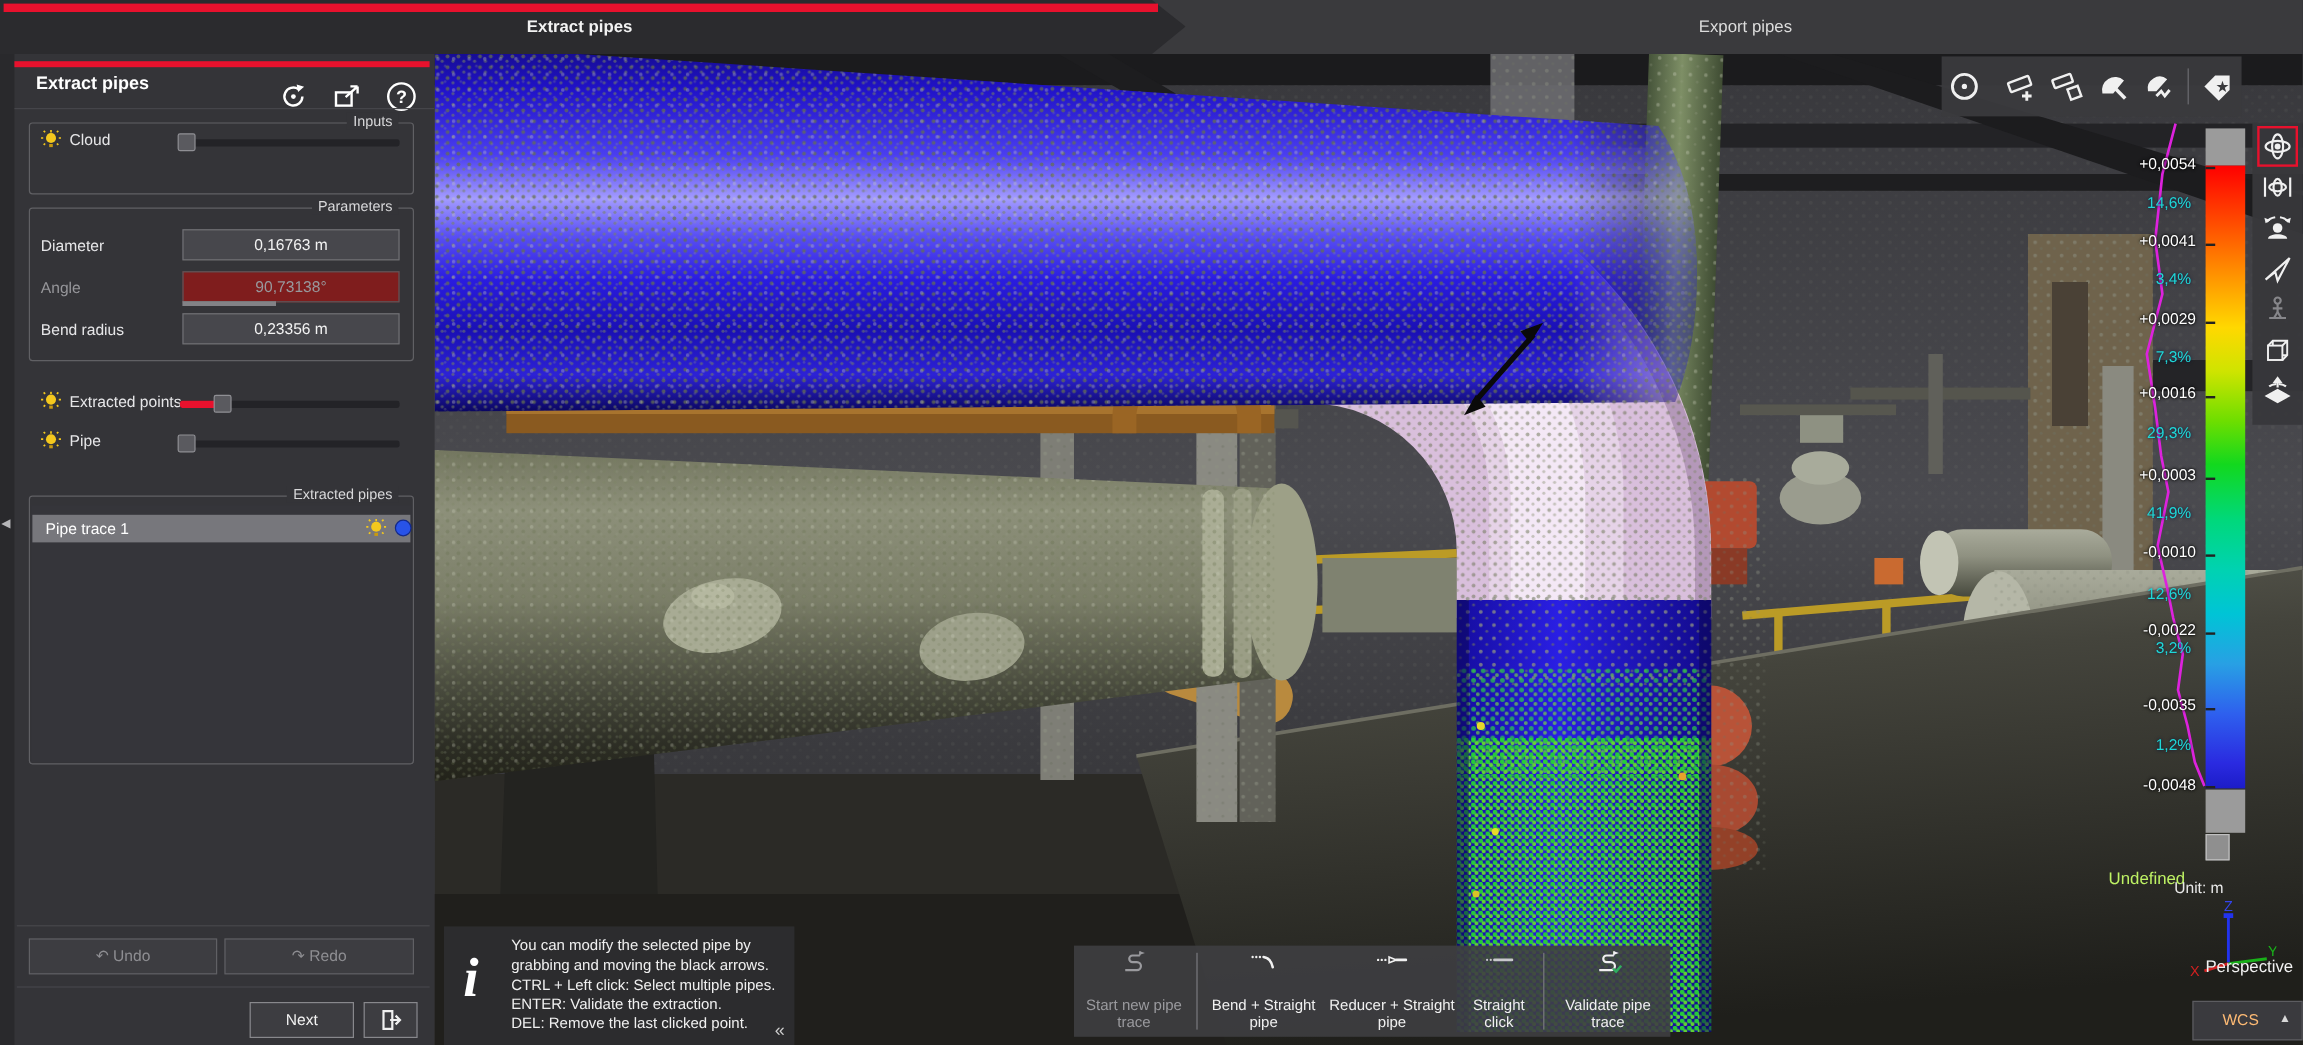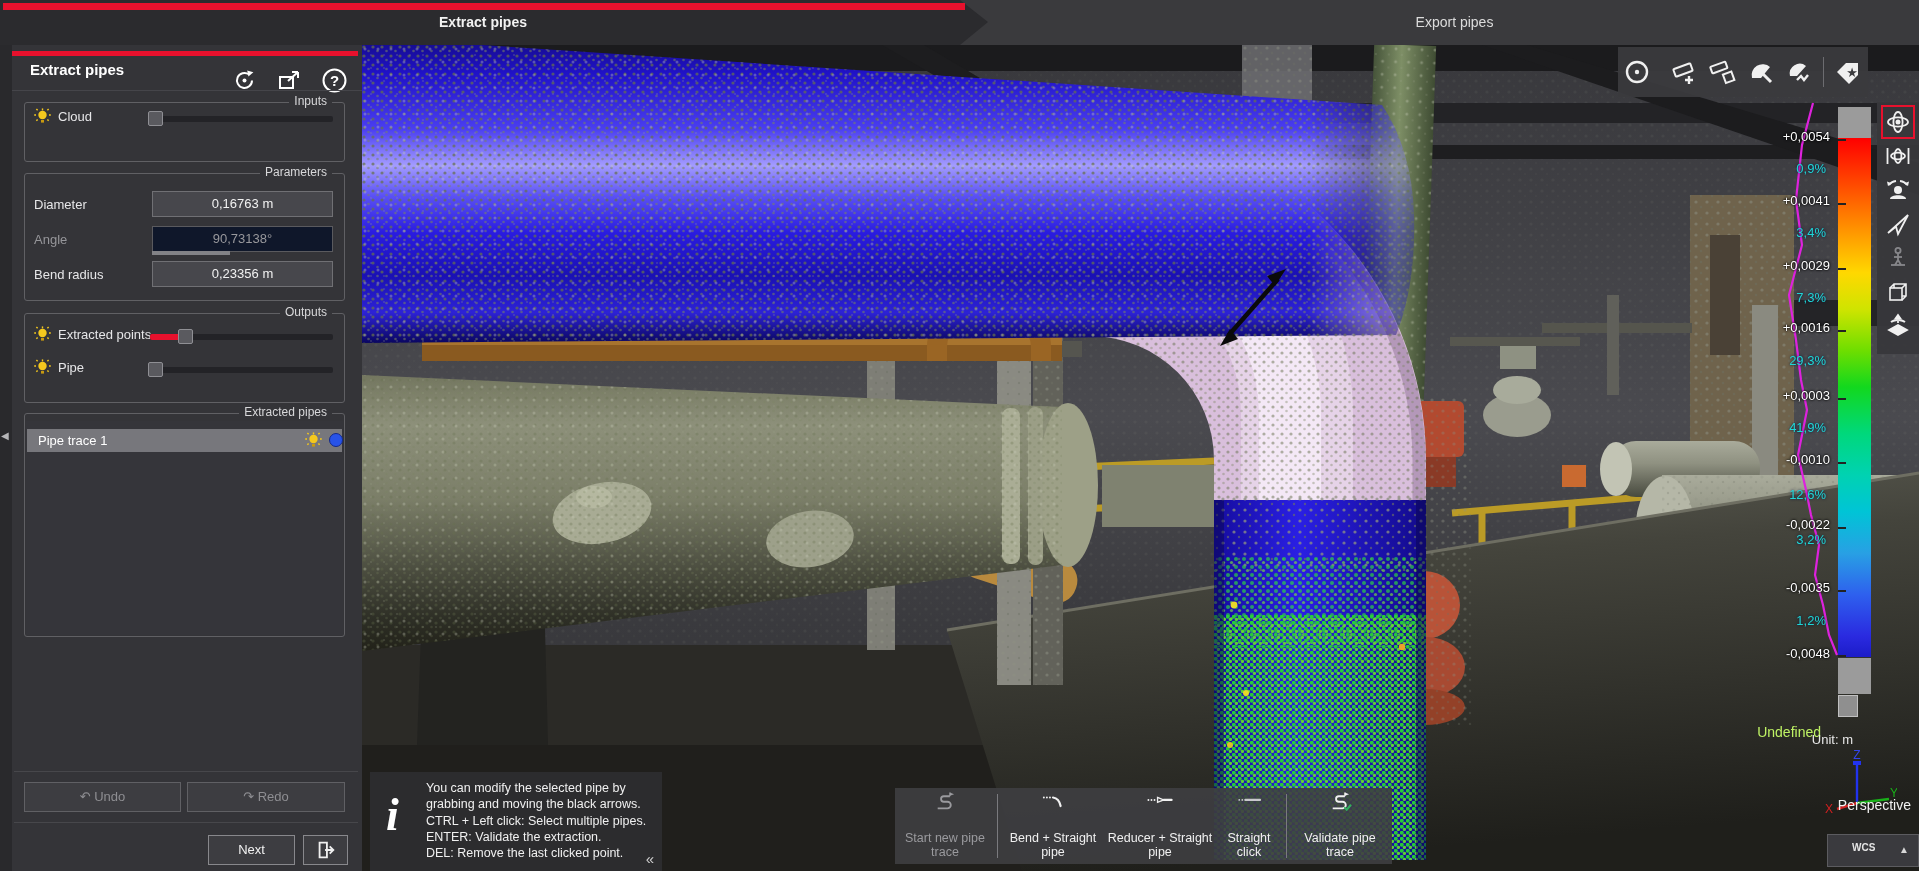--- a/index.html
+++ b/index.html
@@ -31,21 +31,21 @@
   .row-label { position:absolute; font-size:13px; color:#e6e6e8; }
   .row-label.dim { color:#96969a; }
   .bulb { position:absolute; width:17px; height:17px; }
   .slider-track { position:absolute; height:6px; background:#232327; border-radius:2px; cursor:pointer; }
   .slider-fill-red { position:absolute; height:6px; background:#e8112d; border-radius:2px; }
   .slider-thumb { position:absolute; width:15px; height:15px; background:#5a5a5f;
                   border:1px solid #8f8f94; border-radius:2px; cursor:pointer; }
   .field { position:absolute; left:140px; width:181px; height:26px; background:#47474c;
            border:1px solid #707074; color:#f2f2f2; font-size:13px; text-align:center;
            line-height:24px; }
-  .field.dim { color:#98989c; background:#0f172a; border-color:#5a5a5e; }
+  .field.dim { color:#98989c; background:#7f1d1d; border-color:#5a5a5e; }
   #angle-underbar { position:absolute; left:140px; top:160px; width:78px; height:4px; background:#828286; }
 
   #list-area { position:absolute; left:1px; top:7px; right:1px; bottom:1px; background:#35353a; }
   #list-row-selected { position:absolute; left:1px; right:1px; top:8px; height:23px; background:#77777c;
                        cursor:pointer; }
   #list-row-selected .row-text { position:absolute; left:11px; top:4px; font-size:13px; color:#ffffff; }
   #list-blue-dot { position:absolute; left:302px; top:4px; width:14px; height:14px; border-radius:50%;
                    background:#2853e8; border:1px solid #13298a; }
 
   .sep-line { position:absolute; left:2px; right:4px; height:1px; background:#47474b; }
@@ -109,21 +109,21 @@
   #info-lines { position:absolute; left:56px; top:8px; font-size:12.5px; color:#f0f0f0;
                 line-height:1.3; }
   #info-collapse { position:absolute; right:8px; bottom:4px; color:#cfcfcf; font-size:15px;
                    cursor:pointer; }
 
   
   #axis-triad { position:absolute; left:1455px; top:690px; }
   #projection-label { position:absolute; right:8px; top:752px; font-size:14px; color:#f2f2f2; }
   #wcs-box { position:absolute; left:1465px; top:789px; width:92px; height:33px;
              background:#3a3a3e; border:1px solid #5c5c60; cursor:pointer; }
-  #wcs-text { position:absolute; left:24px; top:7px; font-size:10px; color:#e5e5e5;font-weight:bold; }
+  #wcs-text { position:absolute; left:24px; top:7px; font-size:13px; color:#fdba74; }
   #wcs-caret { position:absolute; right:9px; top:9px; font-size:10px; color:#d8d8d8; }
 </style>
 </head>
 <body>
 
 <div id="tabstrip">
   <div id="tab-active-bg"></div>
   <div id="progress-red"></div>
   <div id="tab1-label" class="tab-label">Extract pipes</div>
   <div id="tab2-label" class="tab-label">Export pipes</div>
@@ -176,23 +176,20 @@
     <span class="legend">Parameters</span>
   </div>
   <div class="row-label" style="left:22px; top:152px;">Diameter</div>
   <div class="field" style="top:146px;">0,16763 m</div>
   <div class="row-label dim" style="left:22px; top:187px;">Angle</div>
   <div class="field dim" style="top:181px;">90,73138°</div>
   <div id="angle-underbar" style="top:206px;"></div>
   <div class="row-label" style="left:22px; top:222px;">Bend radius</div>
   <div class="field" style="top:216px;">0,23356 m</div>
 
-  <div class="group-box" style="top:268px; height:90px;">
-    <span class="legend">Outputs</span>
-  </div>
   <svg class="bulb" style="left:22px; top:281px;" viewBox="0 0 17 17">
     <circle cx="8.5" cy="7" r="4.2" fill="#f4c81e"></circle>
     <g stroke="#f4c81e" stroke-width="1.4">
       <line x1="8.5" y1="0.4" x2="8.5" y2="2.4"></line>
         <line x1="2" y1="7" x2="0.2" y2="7"></line>
       <line x1="15" y1="7" x2="16.8" y2="7"></line>
         <line x1="3.6" y1="2.2" x2="2.4" y2="1"></line>
       <line x1="13.4" y1="2.2" x2="14.6" y2="1"></line>
         <line x1="3.6" y1="11.6" x2="2.4" y2="12.8"></line>
       <line x1="13.4" y1="11.6" x2="14.6" y2="12.8"></line>
@@ -594,21 +591,21 @@
   </div>
   <div class="sv" style="top:84px">+0,0054</div>
   <div class="sv" style="top:148px">+0,0041</div>
   <div class="sv" style="top:213px">+0,0029</div>
   <div class="sv" style="top:275px">+0,0016</div>
   <div class="sv" style="top:343px">+0,0003</div>
   <div class="sv" style="top:407px">-0,0010</div>
   <div class="sv" style="top:472px">-0,0022</div>
   <div class="sv" style="top:535px">-0,0035</div>
   <div class="sv" style="top:601px">-0,0048</div>
-  <div class="sp" style="top:116px">0,9%</div>
+  <div class="sp" style="top:116px">14,6%</div>
   <div class="sp" style="top:180px">3,4%</div>
   <div class="sp" style="top:245px">7,3%</div>
   <div class="sp" style="top:308px">29,3%</div>
   <div class="sp" style="top:375px">41,9%</div>
   <div class="sp" style="top:442px">12,6%</div>
   <div class="sp" style="top:487px">3,2%</div>
   <div class="sp" style="top:568px">1,2%</div>
   <div id="undef-label">Undefined</div>
   <div id="undef-swatch"></div>
   <div id="unit-label">Unit: m</div>

